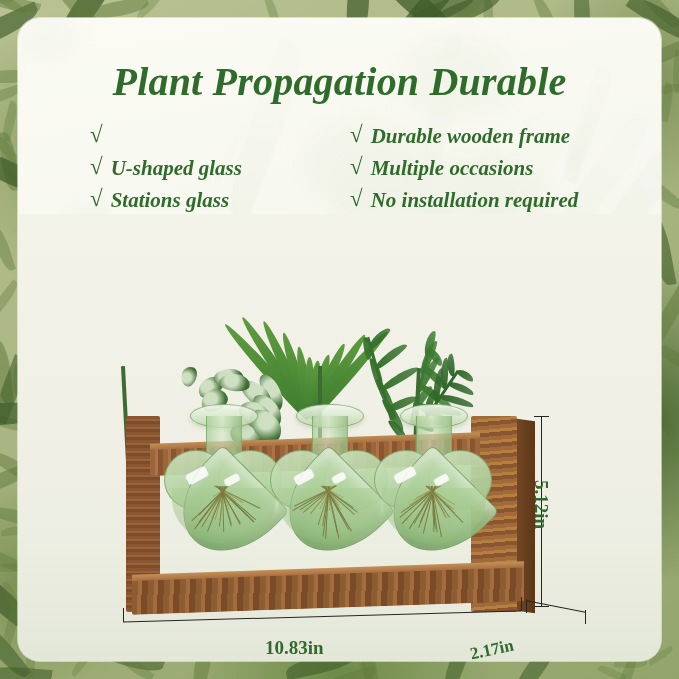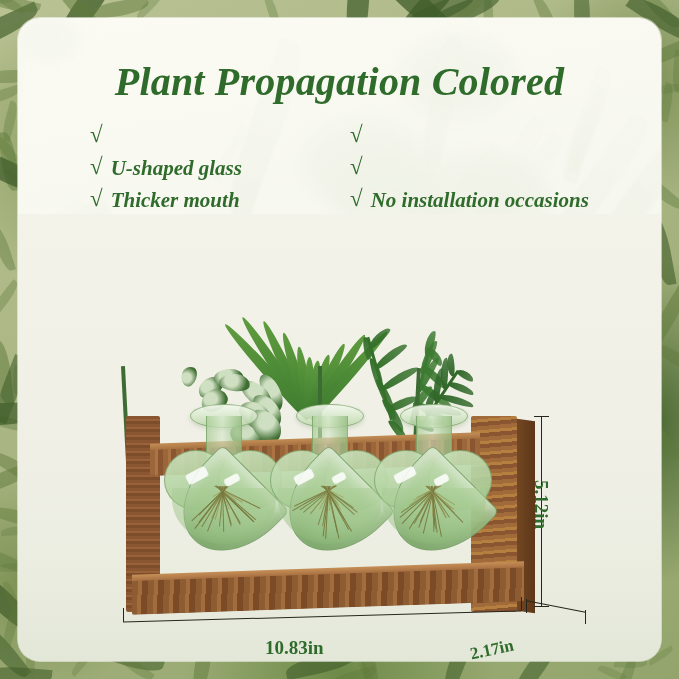--- a/index.html
+++ b/index.html
@@ -472,46 +472,48 @@
             </div>
           <div class="hl" style="left:16px;top:56px;width:22px;height:10px;"></div>
           <div class="hl" style="left:56px;top:62px;width:15px;height:8px;"></div>
         </div>
 
         <div class="base-top"></div>
         <div class="base"></div>
       </div>
     </div>
 
-    <div class="title">Plant Propagation Colored</div>
+    <div class="title">Plant Propagation Durable</div>
 
     <div class="bullets">
       <div class="bcol left">
         <div class="bullet">
           <span class="tick">√</span>
         </div>
         <div class="bullet">
           <span class="tick">√</span>
           <span>U-shaped glass</span>
         </div>
         <div class="bullet">
           <span class="tick">√</span>
-          <span>Thicker mouth</span>
+          <span>Stations glass</span>
         </div>
       </div>
       <div class="bcol right">
         <div class="bullet">
           <span class="tick">√</span>
+          <span>Durable wooden frame</span>
         </div>
         <div class="bullet">
           <span class="tick">√</span>
+          <span>Multiple occasions</span>
         </div>
         <div class="bullet">
           <span class="tick">√</span>
-          <span>No installation occasions</span>
+          <span>No installation required</span>
         </div>
       </div>
     </div>
 
     <div class="dline" style="left:105px;top:598px;width:398px;height:1px;transform:rotate(-1.6deg);"></div>
     <div class="dcap" style="left:105px;top:590px;width:1px;height:14px;"></div>
     <div class="dcap" style="left:503px;top:579px;width:1px;height:14px;"></div>
     <div class="dim dim-w">10.83in</div>
 
     <div class="dline" style="left:508px;top:588px;width:60px;height:1px;transform:rotate(11deg);"></div>

